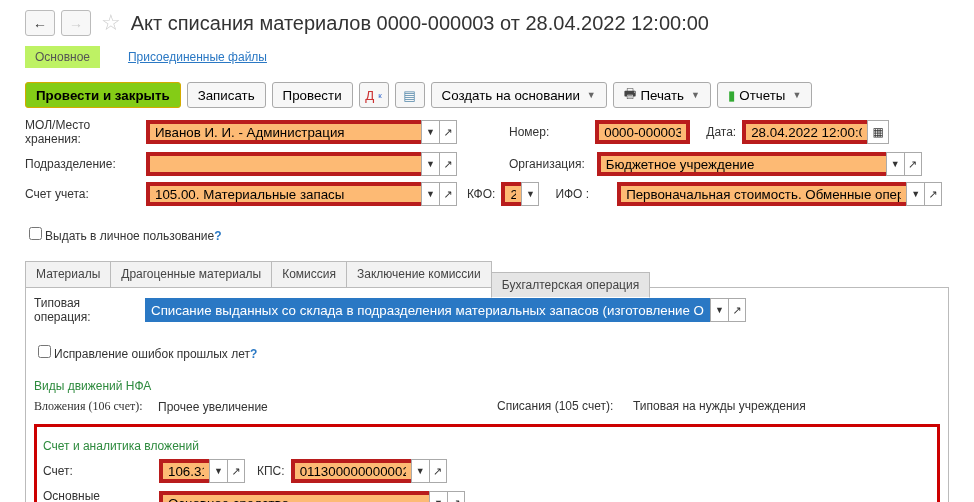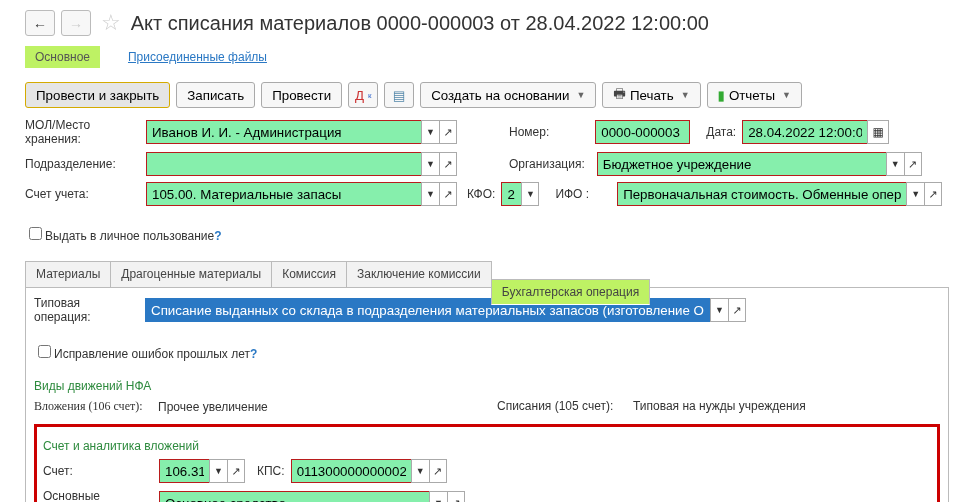--- a/index.html
+++ b/index.html
@@ -64,45 +64,45 @@
     background: #f7f7f7;
     padding: 4px 10px;
     cursor: pointer;
     border-radius: 3px;
     display: flex;
     align-items: center;
     gap: 4px;
     height: 26px;
   }
   .btn-primary {
-    background: #e5e5e5;
+    background: #84cc16;
     border-color: #d4aa00;
-    font-weight: normal;
+    font-weight: bold;
   }
   .btn-icon {
     width: 30px;
     justify-content: center;
     padding: 4px 0;
   }
   .drop-arrow { font-size: 9px; color: #666; margin-left: 3px; }
   .form-row {
     display: flex;
     align-items: center;
     margin-bottom: 6px;
     gap: 6px;
   }
   .form-label {
     width: 115px;
     color: #333;
   }
   .form-input {
-    border: 1px solid #b91c1c;
+    border: 4px solid #b91c1c;
     height: 24px;
     padding: 2px 5px;
-    background: #86efac;
+    background: #fdba74;
   }
   .input-group {
     display: flex;
     align-items: center;
   }
   .input-group .form-input { border-right: none; }
   .input-group .drop-btn, .input-group .ext-btn {
     border: 1px solid #aaa;
     height: 24px;
     width: 18px;
@@ -133,23 +133,23 @@
   .tab {
     border: 1px solid #bbb;
     border-bottom: none;
     padding: 5px 10px;
     background: #f2f2f2;
     cursor: pointer;
     margin-right: -1px;
     color: #444;
   }
   .tab.active {
-    background: #bef264;
+    background: #e5e5e5;
     position: relative;
-    top: 18px;
+    top: 11px;
     border-bottom: 1px solid #fff;
   }
   .tab-body {
     border: 1px solid #bbb;
     border-top: none;
     padding: 8px;
   }
   .highlighted-input {
     background: #ffe97a !important;
     border: 1px solid #2a78c4 !important;

